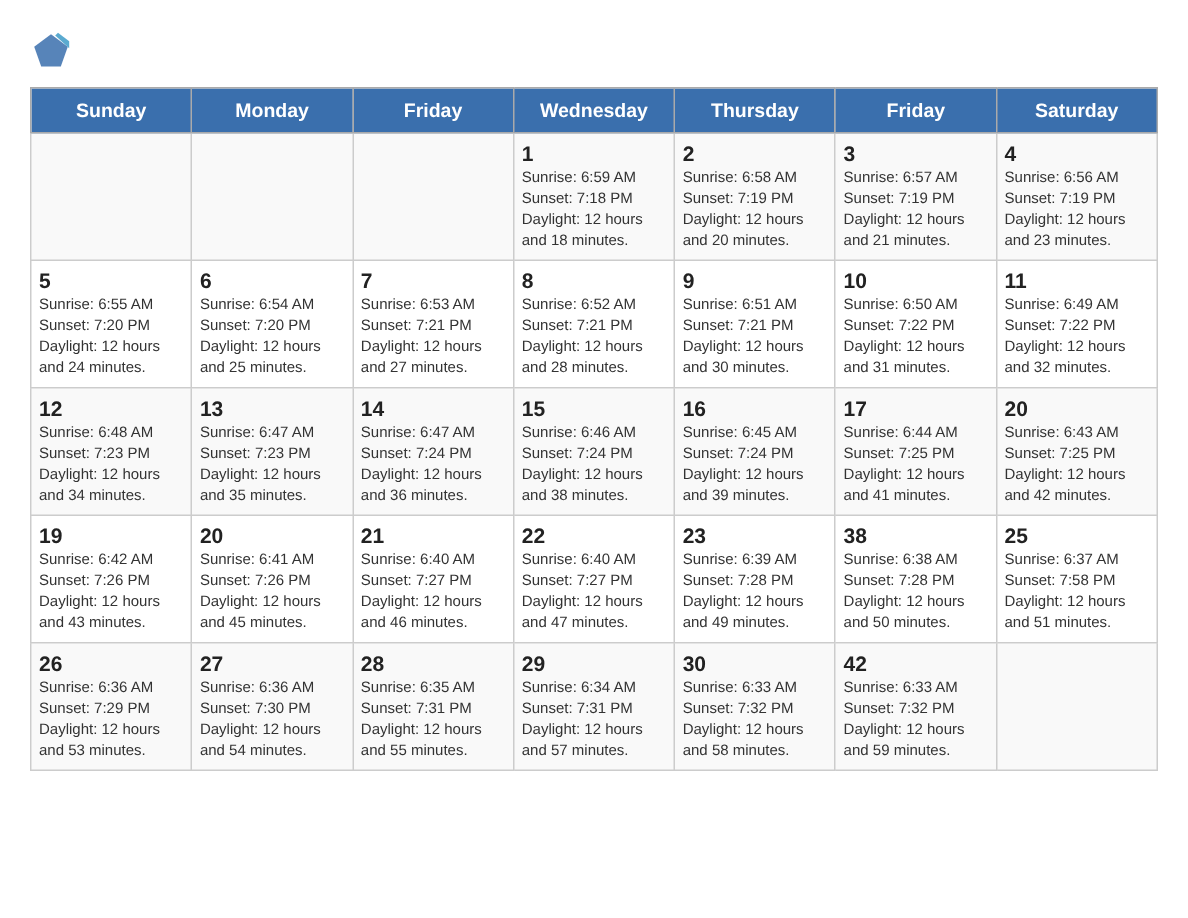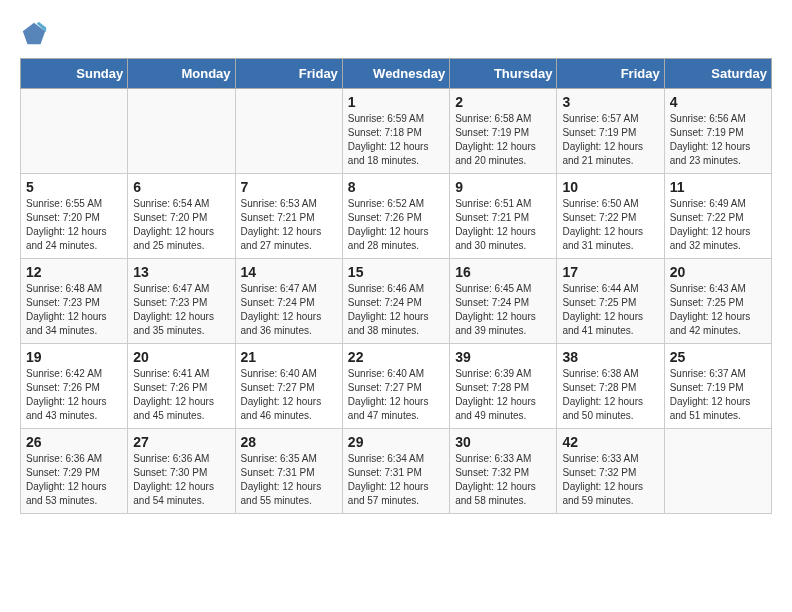--- a/index.html
+++ b/index.html
@@ -58,21 +58,21 @@
       table-layout: fixed;
     }
     thead tr {
       background-color: #3a6fad;
       color: white;
     }
     thead th {
       padding: 7px 4px;
       font-size: 13px;
       font-weight: bold;
-      text-align: right;
+      text-align: center;
       border: 1px solid #aaa;
     }
     tbody tr {
       background: #fff;
     }
     tbody tr:nth-child(odd) {
       background: #f9f9f9;
     }
     tbody td {
       border: 1px solid #ccc;
@@ -179,21 +179,21 @@
         <td>
           <span class="day-number">7</span>
           <div class="day-info">Sunrise: 6:53 AM
 Sunset: 7:21 PM
 Daylight: 12 hours
 and 27 minutes.</div>
         </td>
         <td>
           <span class="day-number">8</span>
           <div class="day-info">Sunrise: 6:52 AM
-Sunset: 7:26 PM
+Sunset: 7:21 PM
 Daylight: 12 hours
 and 28 minutes.</div>
         </td>
         <td>
           <span class="day-number">9</span>
           <div class="day-info">Sunrise: 6:51 AM
 Sunset: 7:21 PM
 Daylight: 12 hours
 and 30 minutes.</div>
         </td>
@@ -286,37 +286,37 @@
 and 46 minutes.</div>
         </td>
         <td>
           <span class="day-number">22</span>
           <div class="day-info">Sunrise: 6:40 AM
 Sunset: 7:27 PM
 Daylight: 12 hours
 and 47 minutes.</div>
         </td>
         <td>
-          <span class="day-number">39</span>
+          <span class="day-number">23</span>
           <div class="day-info">Sunrise: 6:39 AM
 Sunset: 7:28 PM
 Daylight: 12 hours
 and 49 minutes.</div>
         </td>
         <td>
           <span class="day-number">38</span>
           <div class="day-info">Sunrise: 6:38 AM
 Sunset: 7:28 PM
 Daylight: 12 hours
 and 50 minutes.</div>
         </td>
         <td>
           <span class="day-number">25</span>
           <div class="day-info">Sunrise: 6:37 AM
-Sunset: 7:19 PM
+Sunset: 7:58 PM
 Daylight: 12 hours
 and 51 minutes.</div>
         </td>
       </tr>
       <tr>
         <td>
           <span class="day-number">26</span>
           <div class="day-info">Sunrise: 6:36 AM
 Sunset: 7:29 PM
 Daylight: 12 hours

